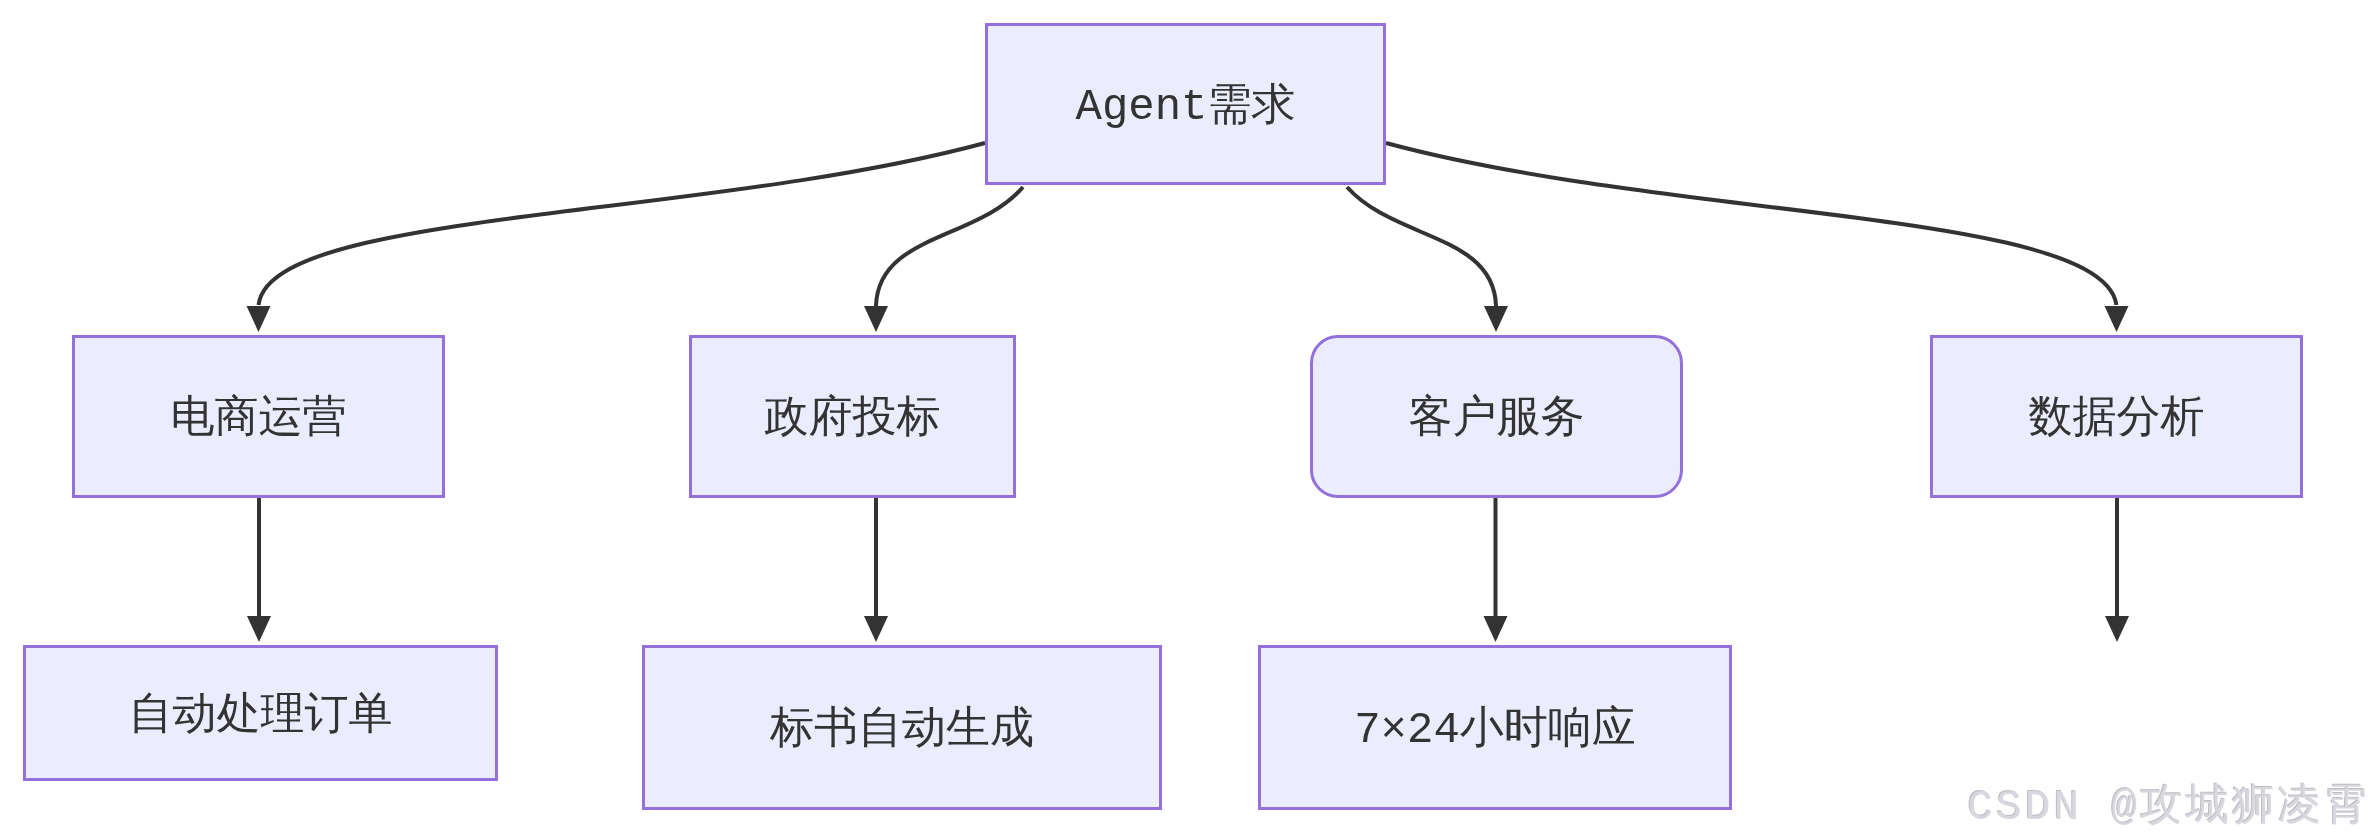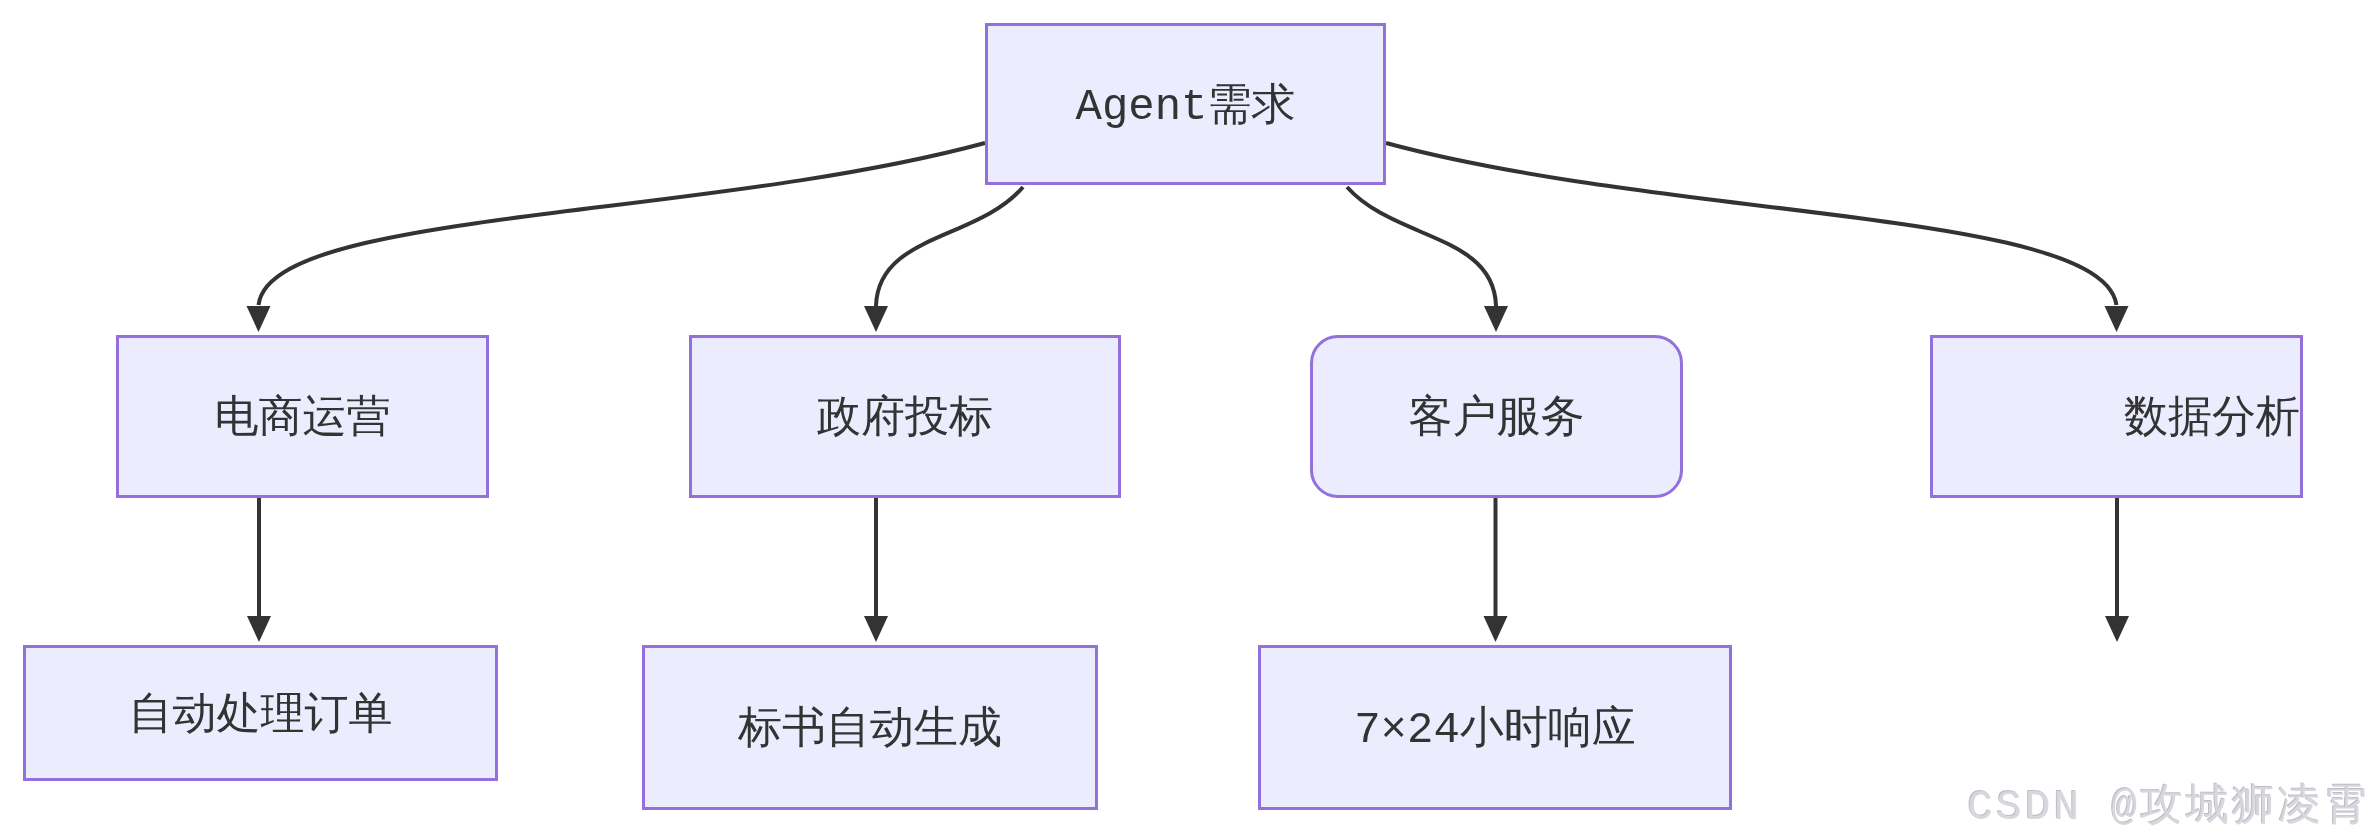--- a/index.html
+++ b/index.html
@@ -85,37 +85,37 @@
     <polygon class="arrowhead" points="1483.5,616 1507.5,616 1495.5,642"></polygon>
 
     <path class="edge" d="M 2117 498 L 2117 617"></path>
     <polygon class="arrowhead" points="2105,616 2129,616 2117,642"></polygon>
   </svg>
 
   <div class="node" style="left:985px; top:23px; width:401px; height:162px;">
     <span>Agent需求</span>
   </div>
 
-  <div class="node" style="left:72px; top:335px; width:373px; height:163px;margin-left:44px;">
+  <div class="node" style="left:72px; top:335px; width:373px; height:163px;">
     <span>电商运营</span>
   </div>
-  <div class="node" style="left:689px; top:335px; width:432px; height:163px;">
+  <div class="node" style="left:689px; top:335px; width:327px; height:163px;">
     <span>政府投标</span>
   </div>
   <div class="node" style="left:1310px; top:335px; width:373px; height:163px;border-radius:28px;">
     <span>客户服务</span>
   </div>
-  <div class="node" style="left:1930px; top:335px; width:373px; height:163px;justify-content:flex-end;">
+  <div class="node" style="left:1930px; top:335px; width:373px; height:163px;">
     <span>数据分析</span>
   </div>
 
   <div class="node" style="left:23px; top:645px; width:475px; height:136px;">
     <span>自动处理订单</span>
   </div>
-  <div class="node" style="left:642px; top:645px; width:456px; height:165px;">
+  <div class="node" style="left:642px; top:645px; width:520px; height:165px;">
     <span>标书自动生成</span>
   </div>
   <div class="node" style="left:1258px; top:645px; width:474px; height:165px;">
     <span>7×24小时响应</span>
   </div>
 
   <div class="watermark">CSDN @攻城狮凌霄</div>
 
 </div>
 

